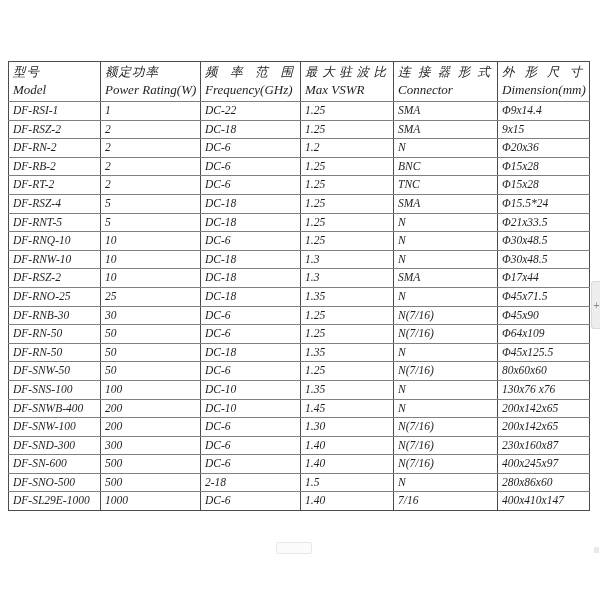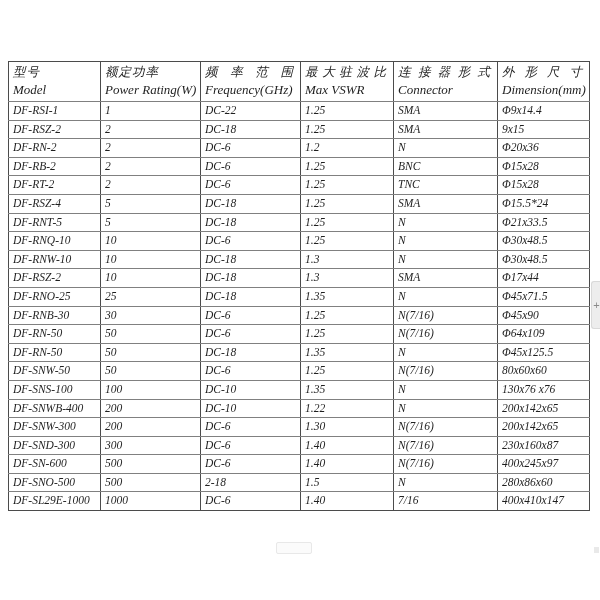--- a/index.html
+++ b/index.html
@@ -225,26 +225,26 @@
           <td>100</td>
           <td>DC-10</td>
           <td>1.35</td>
           <td>N</td>
           <td>130x76 x76</td>
         </tr>
         <tr>
           <td>DF-SNWB-400</td>
           <td>200</td>
           <td>DC-10</td>
-          <td>1.22</td>
+          <td>1.45</td>
           <td>N</td>
           <td>200x142x65</td>
         </tr>
         <tr>
-          <td>DF-SNW-300</td>
+          <td>DF-SNW-100</td>
           <td>200</td>
           <td>DC-6</td>
           <td>1.30</td>
           <td>N(7/16)</td>
           <td>200x142x65</td>
         </tr>
         <tr>
           <td>DF-SND-300</td>
           <td>300</td>
           <td>DC-6</td>

